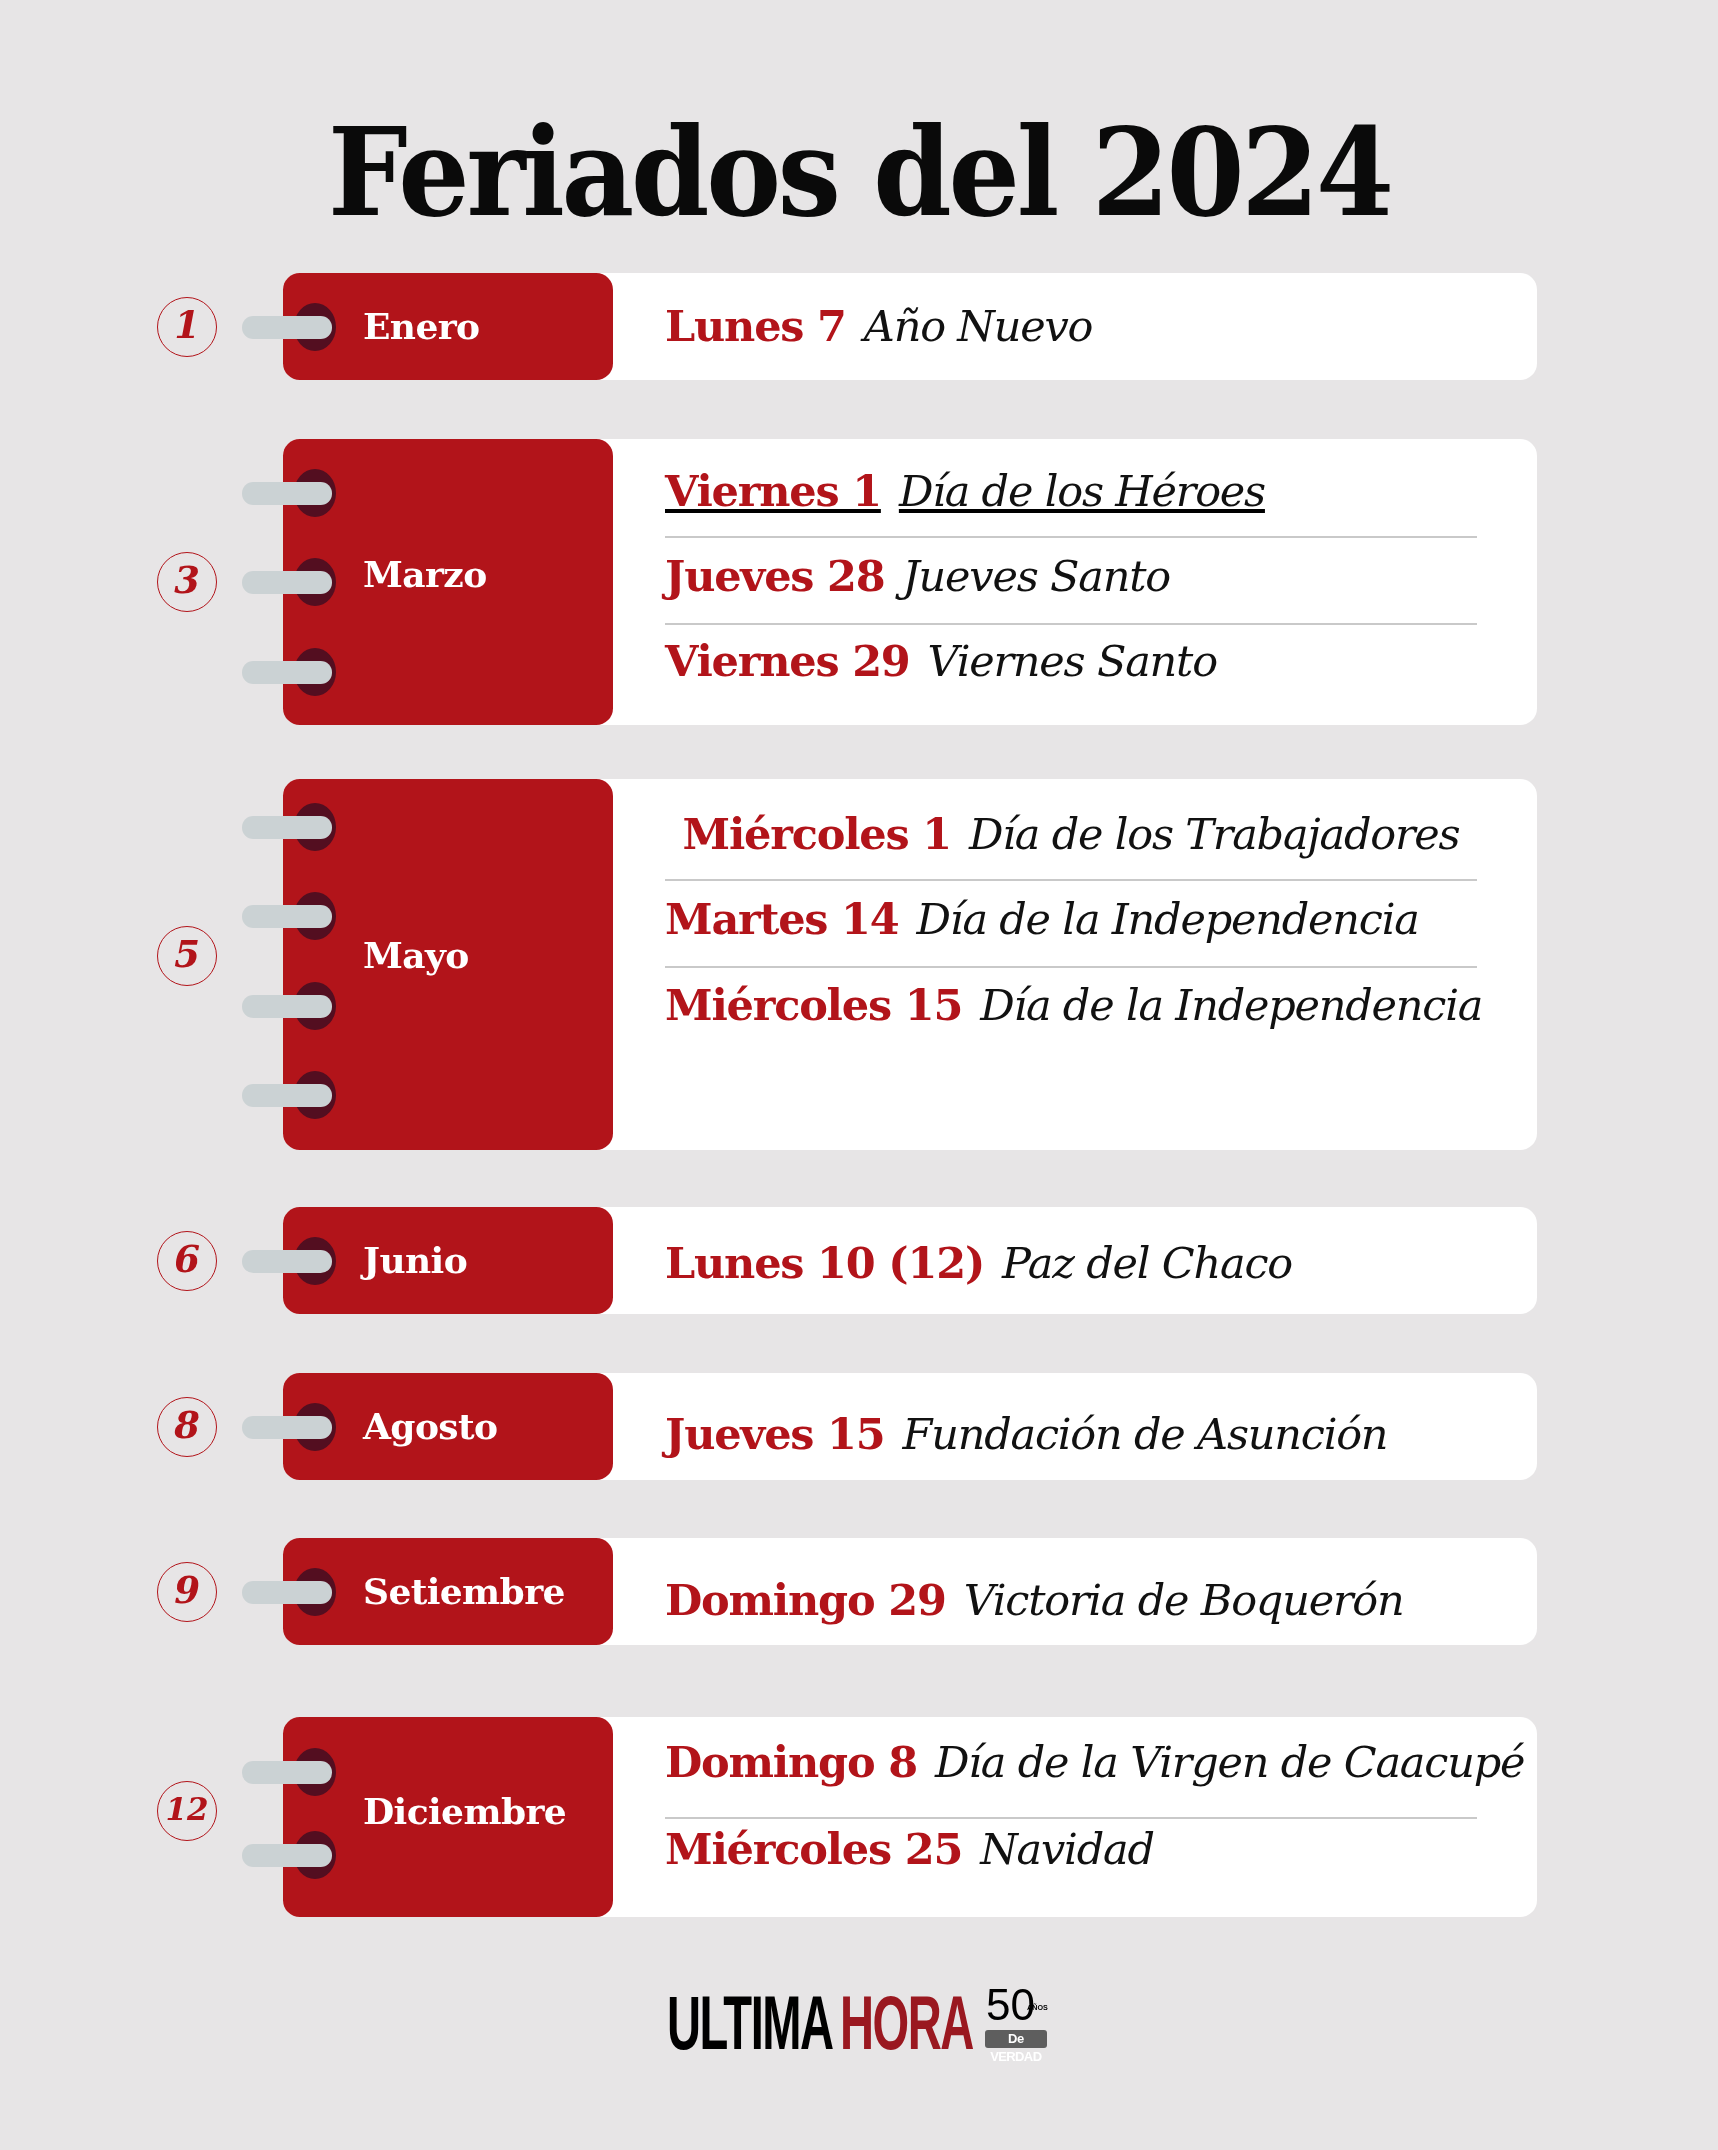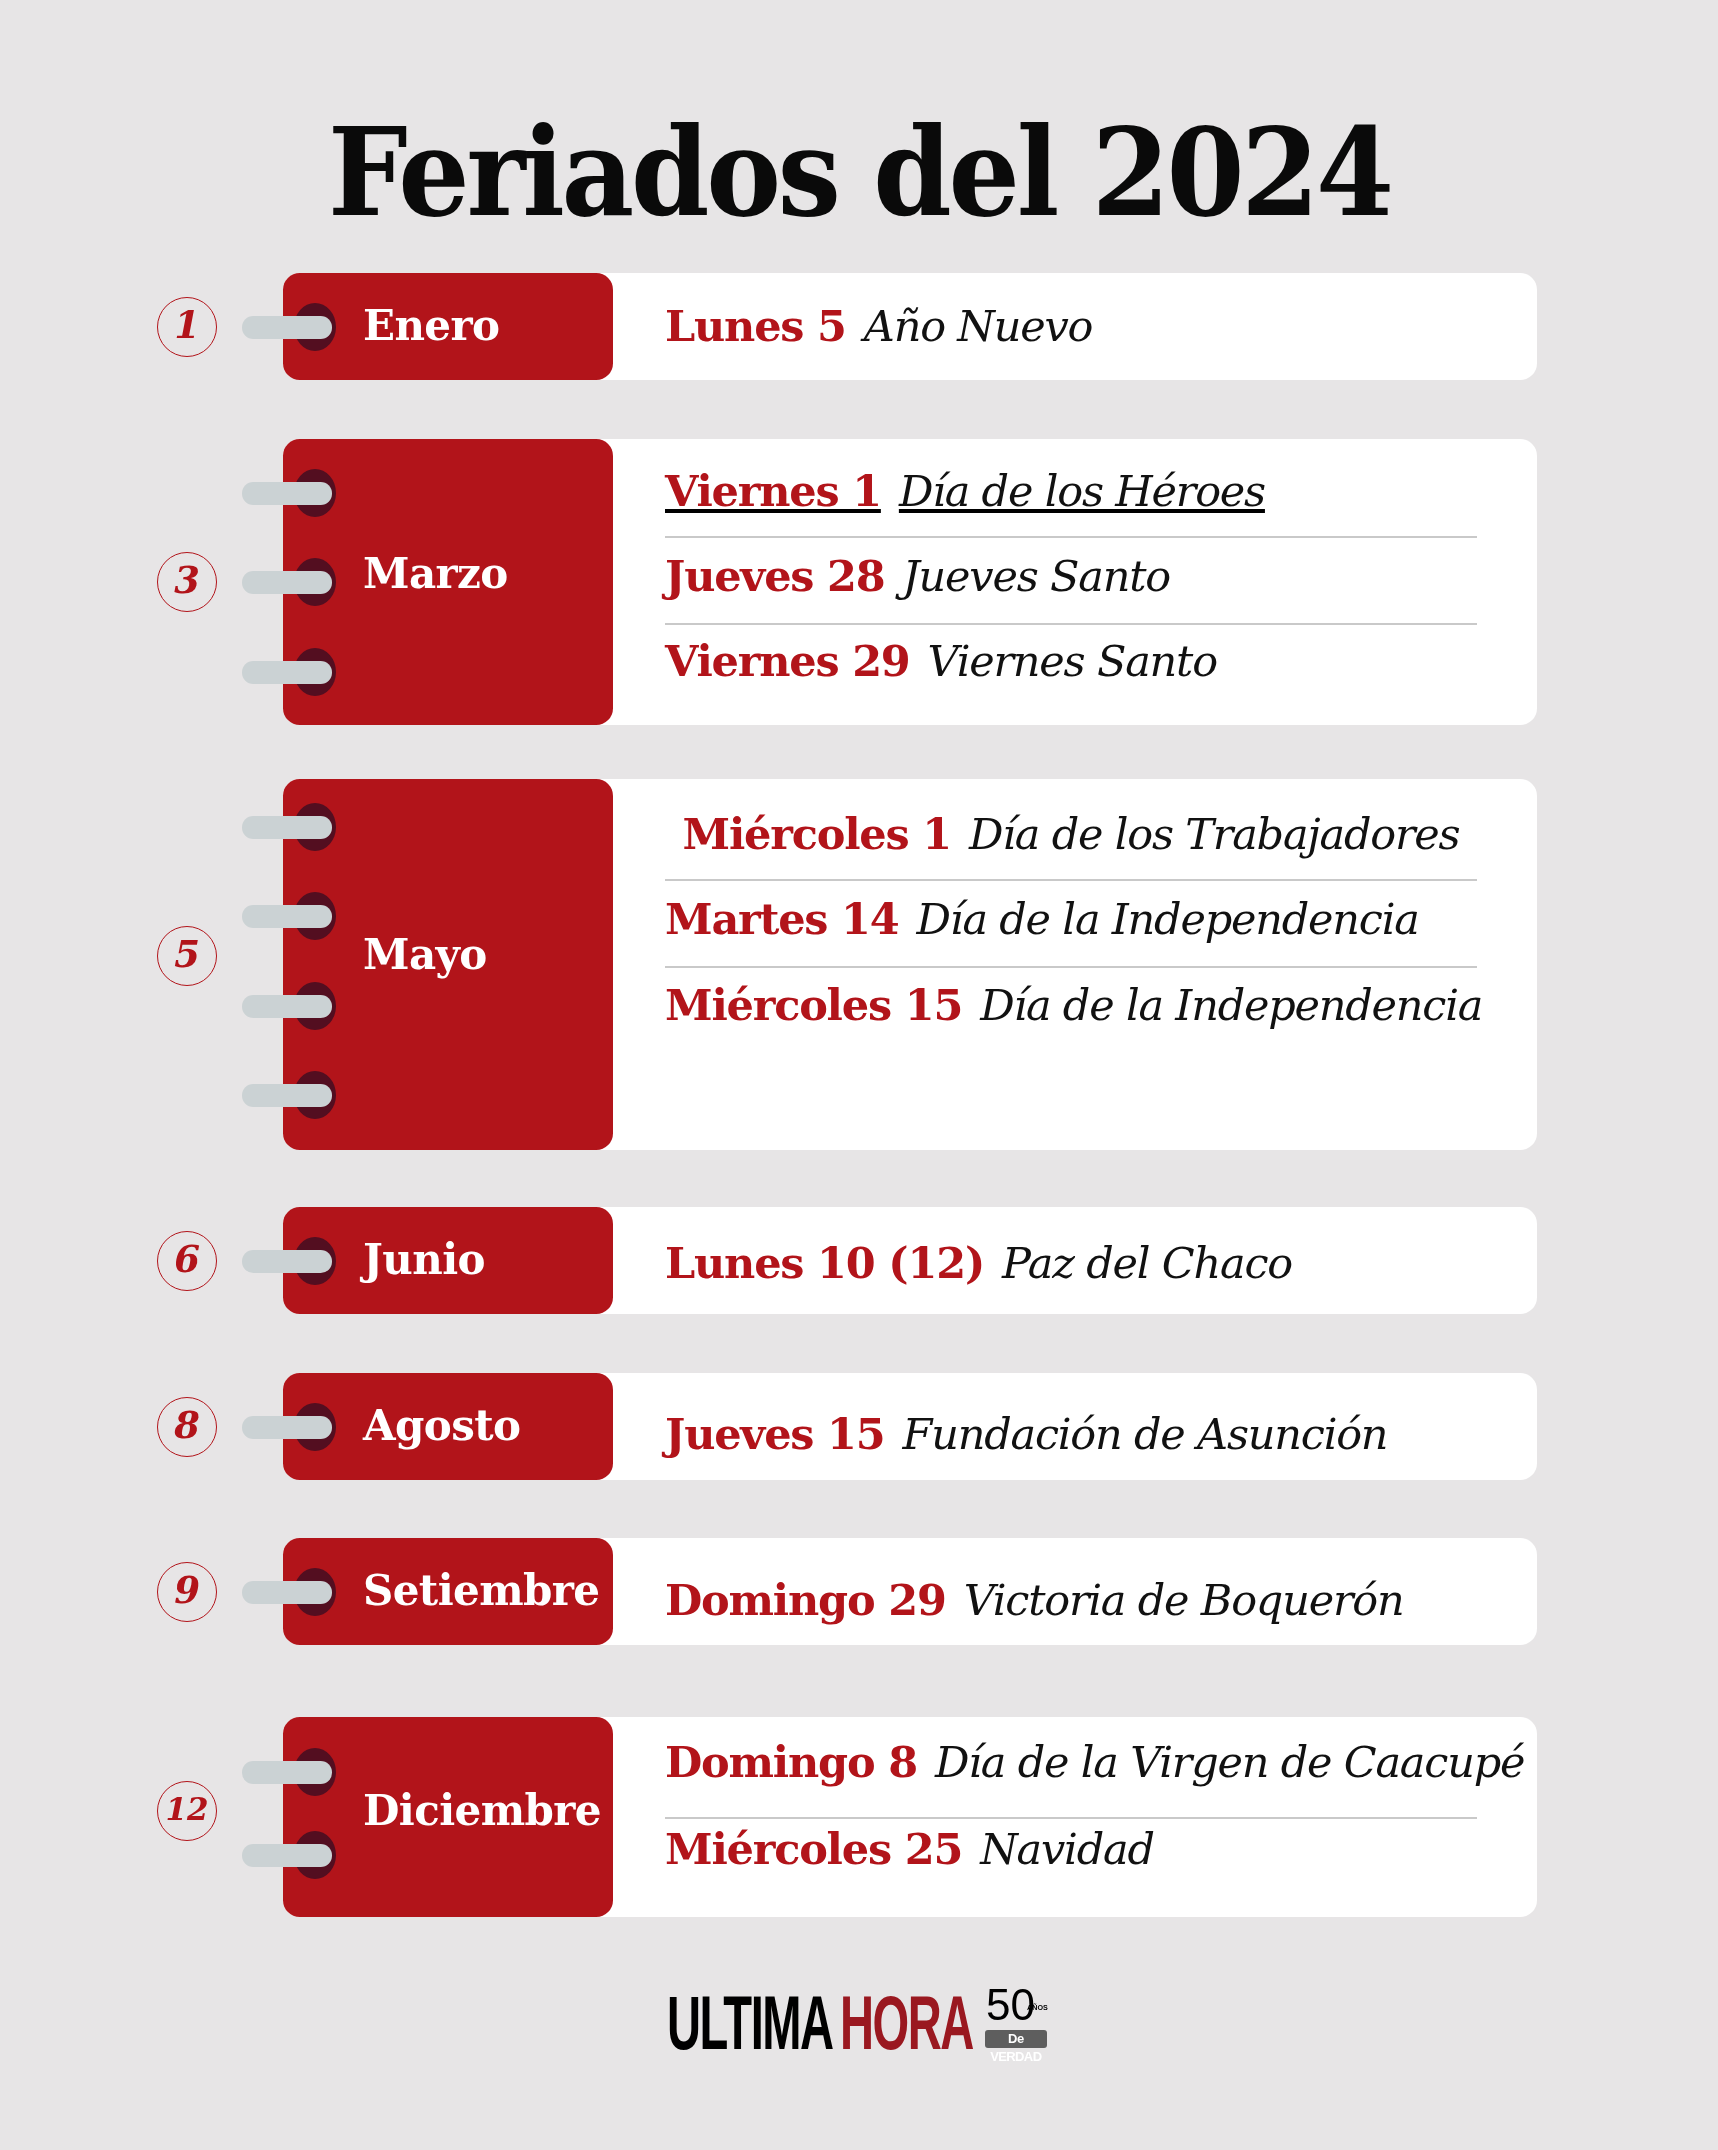--- a/index.html
+++ b/index.html
@@ -39,21 +39,21 @@
     background: #ffffff; border-radius: 16.7px;
   }
   .tab {
     position: absolute; left: 283px; width: 330px; top: 0; bottom: 0;
     background: #b2141a; border-radius: 16.7px;
   }
   .month {
     position: absolute; left: 363px;
     color: #ffffff;
     font-family: "DejaVu Serif", serif; font-weight: bold;
-    font-size: 42px; line-height: 48px;
+    font-size: 36px; line-height: 48px;
     margin-top: -25px;
     letter-spacing: -0.6px;
   }
   .ring { position: absolute; width: 101px; height: 48px; margin-top: -24px; left: 239px; }
   .ring .hole {
     position: absolute; left: 55px; top: 0; width: 42px; height: 48px;
     background: #530e20; border-radius: 50%;
   }
   .ring .wire {
     position: absolute; left: 3px; top: 12.5px; width: 90px; height: 23px;
@@ -128,21 +128,21 @@
   <div class="card"></div>
   <div class="tab"></div>
   <div class="ring" style="top:54px;">
       <div class="hole"></div>
       <div class="wire"></div>
     </div>
   <div class="num" style="top:54px;">1</div>
   <div class="month" style="top:54px;">Enero</div>
   <div class="entries" style="top:0;">
     <div class="entry" style="top:28px;">
-      <span class="day">Lunes 5</span><span class="desc">Año Nuevo</span>
+      <span class="day">Lunes 7</span><span class="desc">Año Nuevo</span>
     </div>
   </div>
 </div>
 
 <div class="row" style="top:439px;height:286px;">
   <div class="card"></div>
   <div class="tab"></div>
   <div class="ring" style="top:54px;">
       <div class="hole"></div>
       <div class="wire"></div>

